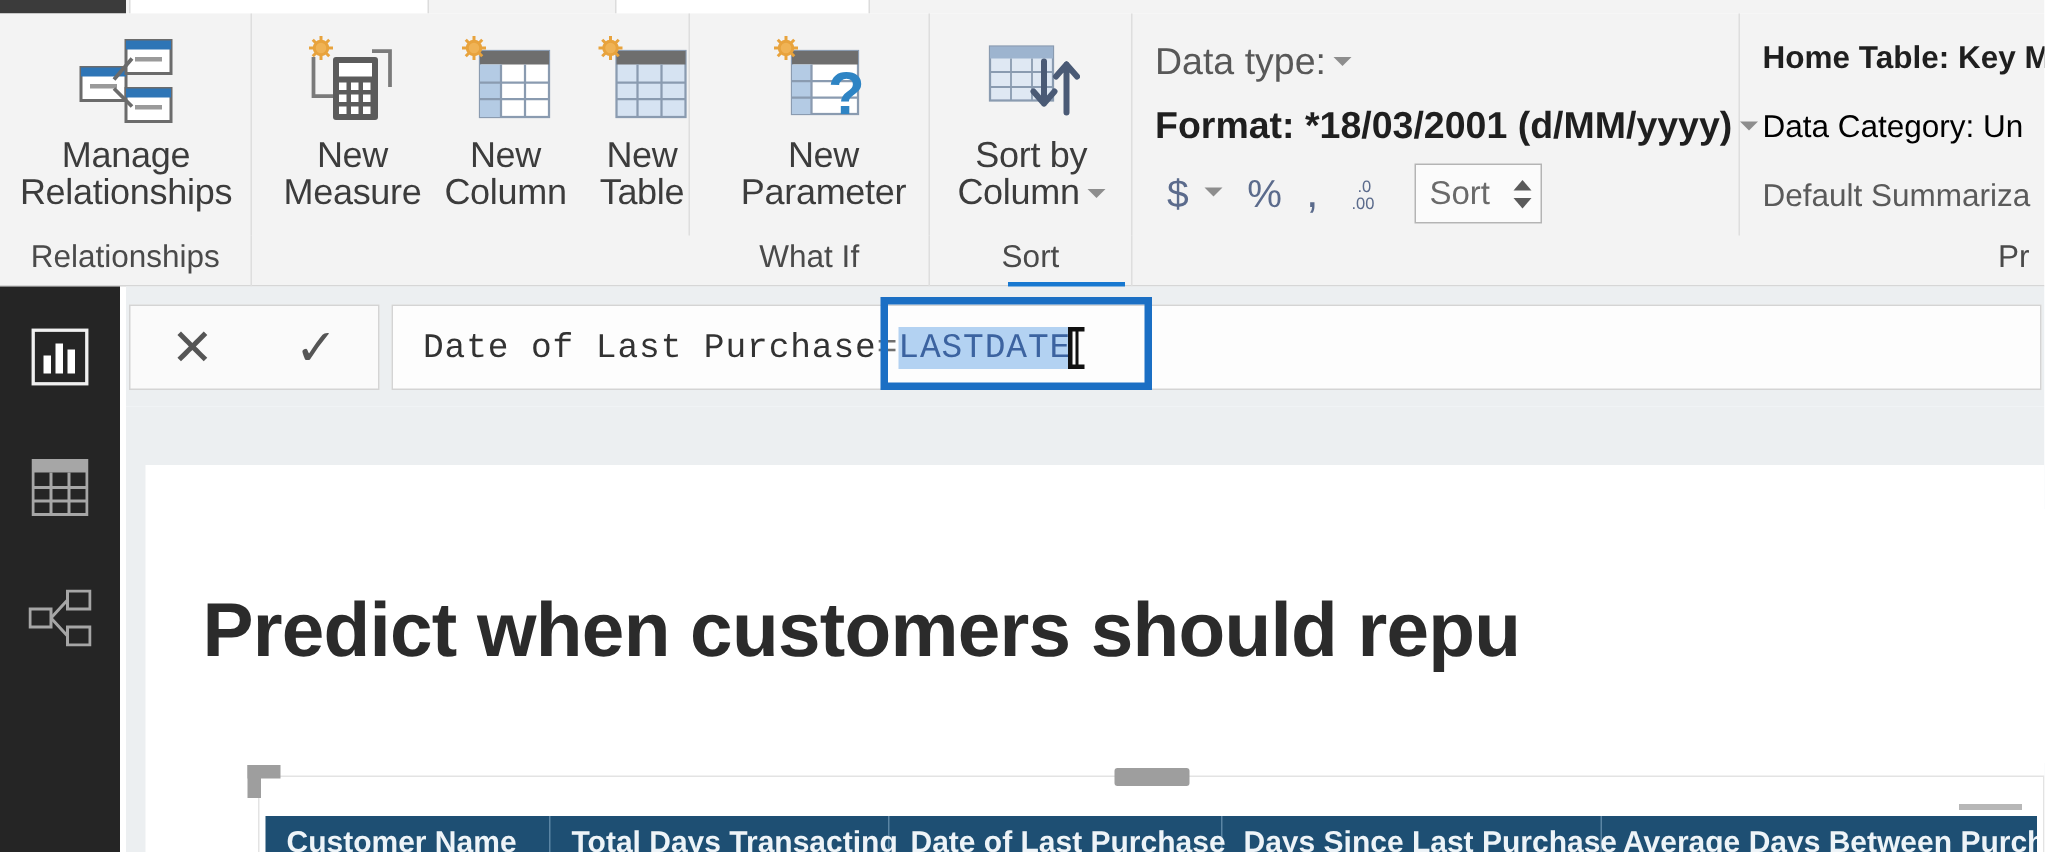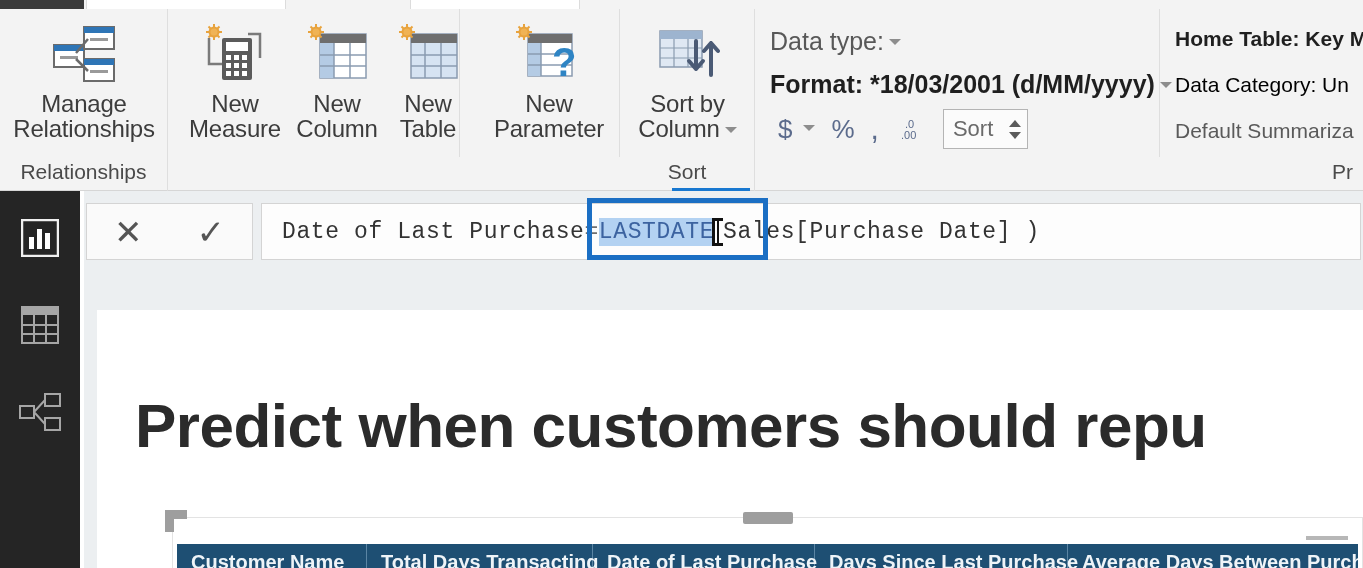--- a/index.html
+++ b/index.html
@@ -164,21 +164,21 @@
   .canvas-outer {
     position: absolute; top: 271px; left: 84px; width: 1279px; height: 297px;
     background: #eceff1;
   }
   .report-page {
     position: absolute; top: 39px; left: 13px; width: 1266px; height: 258px;
     background: #ffffff;
   }
   .report-title {
     position: absolute; top: 80px; left: 38px;
-    font-size: 62px; font-weight: bold; color: #2b2b2b;
+    font-size: 51px; font-weight: bold; color: #2b2b2b;
     white-space: nowrap; letter-spacing: -0.5px;
   }
 
   
   .visual {
     position: absolute; top: 207px; left: 75px; width: 1191px; height: 60px;
     border: 1px solid #e3e3e3; background: #ffffff;
   }
   .handle {
     position: absolute; background: #9e9e9e;
@@ -400,20 +400,21 @@
         </span>
       </div>
 
       <div class="prop-line" style="left:1175px;top:18px;color:#1f1f1f;font-weight:bold;">Home Table: Key M</div>
       <div class="prop-line" style="left:1175px;top:64px;color:#000000;">Data Category: Un</div>
       <div class="prop-line" style="left:1175px;top:110px;color:#5a5a5a;">Default Summariza</div>
     </div>
 
     <div class="ribbon-labels">
       <div class="grp-label" style="left:0;width:168px;">Relationships</div>
+      <div class="grp-label" style="left:460px;width:160px;">What If</div>
       <div class="grp-label" style="left:620px;width:135px;">Sort</div>
       <div class="grp-label" style="left:1160px;width:203px;border-right:none;text-align:right;padding-right:10px;">Pr</div>
     </div>
   </div>
 
   <div class="ribbon-accent"></div>
 
   <div class="leftnav">
     <div class="navitem active" style="top:16px;">
       <span>
@@ -457,21 +458,20 @@
       <span>✓</span>
     </div>
     <div class="fx-input">
       <span>Date of Last Purchase </span>
         <span class="fx-eq">= </span>
         <span class="fx-sel">LASTDATE</span>
         <span class="fx-caret"></span>
         <span class="fx-ibeam">
           <i></i>
         </span>
-        <span> Sales[Purchase Date] )</span>
     </div>
   </div>
 
   <div class="annot-box"></div>
 
   <div class="canvas-outer">
     <div class="report-page">
 
       <div class="report-title">Predict when customers should repu</div>
 

